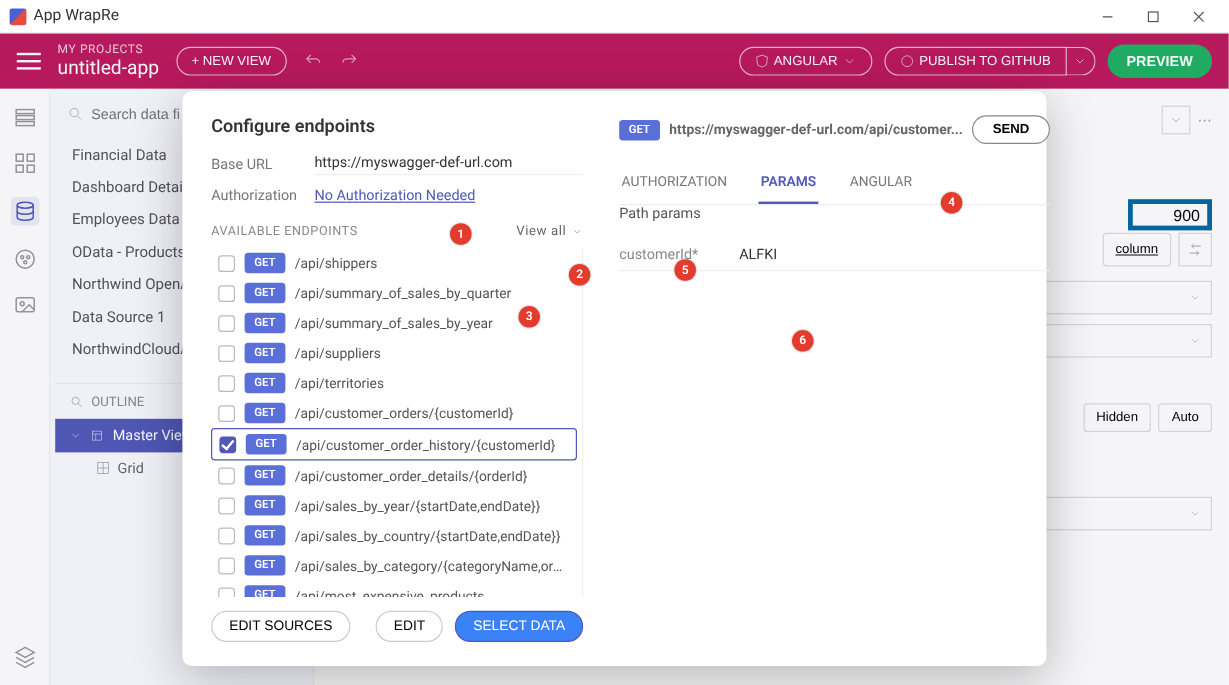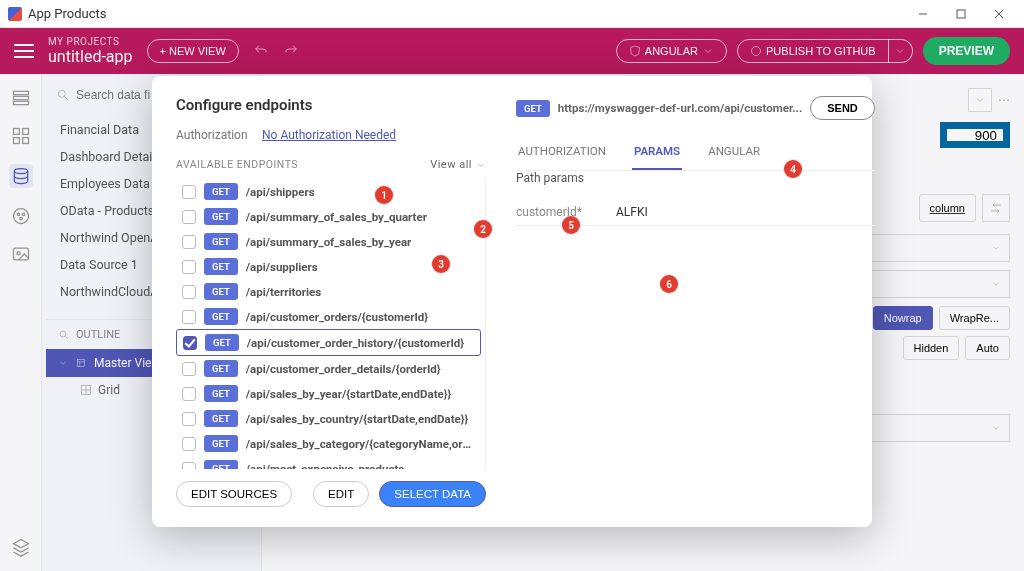--- a/index.html
+++ b/index.html
@@ -43,21 +43,21 @@
   .masterview { background:#5158b8; color:#fff; padding:7px 12px; font-size:12px; display:flex; align-items:center; gap:8px;}
   .masterview svg { width:10px; height:10px; stroke:#fff; fill:none;}
   .gridnode { padding:6px 12px 6px 34px; font-size:12px; color:#666; display:flex; align-items:center; gap:6px;}
   .gridnode svg { width:12px; height:12px; stroke:#888; fill:none;}
   
   .rightpeek { flex:1; position:relative; background:#fff; }
   .peekcontent { position:absolute; right:14px; top:14px; width:160px; display:flex; flex-direction:column; gap:10px; font-size:12px;}
   .peekrow { display:flex; gap:6px; align-items:center; justify-content:flex-end;}
   .chevbox { width:24px; height:24px; border:1px solid #ddd; display:flex; align-items:center; justify-content:center;}
   .chevbox svg{width:12px;height:12px;stroke:#888;fill:none;}
-  .numinput { width:70px; height:26px; border:7px solid #0369a1; padding:0 6px; text-align:right;}
+  .numinput { width:70px; height:26px; border:4px solid #0369a1; padding:0 6px; text-align:right;margin-top:44px;}
   .btnsm { border:1px solid #ddd; background:#fff; padding:5px 10px; font-size:11px; border-radius:3px;}
   .btnsm.primary { background:#5158b8; color:#fff; border-color:#5158b8;}
   .swapbtn { width:28px; height:28px; border:1px solid #ddd; display:flex; align-items:center; justify-content:center;}
   .swapbtn svg{width:14px;height:14px;stroke:#888;fill:none;}
   .rightpeek .dd { position:absolute; right:14px; width:160px; border:1px solid #ddd; height:28px; display:flex; align-items:center; justify-content:flex-end; padding:0 8px; color:#666;}
   .rightpeek .dd svg{width:10px;height:10px;stroke:#888;fill:none;}
   
   .overlay { position:absolute; inset:0; top:28px; background:rgba(60,60,90,.05); display:flex; align-items:flex-start; justify-content:center; pointer-events:none;}
   .modal { margin-top:48px; width:720px; background:#fff; border-radius:8px; box-shadow:0 10px 40px rgba(0,0,0,.25); padding:20px 24px; pointer-events:auto; display:flex; gap:30px;}
   .modal-left { width:310px; display:flex; flex-direction:column; }
@@ -71,21 +71,21 @@
   .sectionhdr .viewall { font-size:11px; color:#666; display:flex; align-items:center; gap:4px;}
   .eplist { height:290px; overflow-y:auto; border-right:1px solid #eee; padding-right:4px; position:relative;}
   .eplist::-webkit-scrollbar{width:8px;}
   .eplist::-webkit-scrollbar-thumb{background:#ccc;border-radius:4px;}
   .eprow { display:flex; align-items:center; gap:8px; padding:4px 6px; font-size:11.5px;}
   .eprow.selected { border:1.5px solid #5158b8; border-radius:3px; }
   .chk { width:14px; height:14px; border:1.5px solid #bbb; border-radius:3px; flex-shrink:0; background:#fff;}
   .chk.checked { background:#5158b8; border-color:#5158b8; position:relative;}
   .chk.checked::after { content:""; position:absolute; left:3px; top:0px; width:4px; height:8px; border:solid #fff; border-width:0 2px 2px 0; transform:rotate(40deg);}
   .method { background:#5b6fd8; color:#fff; font-size:9.5px; font-weight:600; padding:3px 8px; border-radius:3px; flex-shrink:0;}
-  .eppath { color:#555; white-space:nowrap; overflow:hidden; text-overflow:ellipsis;font-weight:bold;}
+  .eppath { color:#555; white-space:nowrap; overflow:hidden; text-overflow:ellipsis;}
   .modal-footer { display:flex; gap:10px; margin-top:12px; align-items:center;}
   .obtn { border:1px solid #ccc; background:#fff; border-radius:16px; padding:6px 14px; font-size:11.5px; cursor:pointer;}
   .obtn.primary { background:#3b82f6; color:#fff; border-color:#5158b8; }
   .modal-footer .spacer { flex:1;}
   
   .reqline { display:flex; align-items:center; gap:8px; margin-bottom:14px;}
   .reqline .url { flex:1; font-size:11.5px; color:#666; white-space:nowrap; overflow:hidden; text-overflow:ellipsis;font-weight:bold;}
   .sendbtn { border:1px solid #888; background:#fff; border-radius:14px; padding:5px 16px; font-size:11px; font-weight:600;}
   .tabs { display:flex; gap:24px; border-bottom:1px solid #eee; font-size:11.5px; color:#777;}
   .tab { padding:10px 2px; cursor:pointer;}
@@ -95,21 +95,21 @@
   .paramrow .plbl { color:#888; width:80px;}
   
   .anno { position:absolute; width:18px; height:18px; background:#e43b2f; color:#fff; font-size:10px; font-weight:600; display:flex; align-items:center; justify-content:center; border-radius:50%; box-shadow:0 0 0 1px rgba(0,0,0,.1);}
 </style>
 </head>
 <body>
 
 <div class="titlebar">
   <div class="left">
     <div class="logo"></div>
-    <span>App Products</span>
+    <span>App WrapRe</span>
   </div>
   <div class="controls">
     <div class="winbtn">
         <svg viewBox="0 0 10 10">
           <line x1="1" y1="5" x2="9" y2="5" stroke="#555" stroke-width="1"></line>
         </svg>
       </div>
     <div class="winbtn">
         <svg viewBox="0 0 10 10">
           <rect x="1" y="1" width="8" height="8" fill="none" stroke="#555" stroke-width="1"></rect>
@@ -280,40 +280,40 @@
         <svg viewBox="0 0 24 24">
           <path d="M6 9l6 6 6-6"></path>
         </svg>
       </div>
     <div class="dd" style="top:196px;">
         <span style="margin-right:auto;">rt</span>
         <svg viewBox="0 0 24 24">
           <path d="M6 9l6 6 6-6"></path>
         </svg>
       </div>
-    <div style="position:absolute; right:14px; top:232px; display:flex; gap:6px;">
-      <button class="btnsm primary">Nowrap</button>
-      <button class="btnsm">WrapRe...</button>
-    </div>
     <div style="position:absolute; right:14px; top:262px; display:flex; gap:6px;">
       <button class="btnsm">Hidden</button>
       <button class="btnsm">Auto</button>
     </div>
     <div class="dd" style="top:340px;">
         <svg viewBox="0 0 24 24">
           <path d="M6 9l6 6 6-6"></path>
         </svg>
       </div>
   </div>
 </div>
 
 <div class="overlay">
   <div class="modal">
     <div class="modal-left">
       <h2>Configure endpoints</h2>
+      <div class="fieldrow">
+        <span class="lbl">Base URL</span>
+        <span class="val">https://myswagger-def-url.com</span>
+      </div>
       <div class="fieldrow">
         <span class="lbl">Authorization</span>
         <span class="link">No Authorization Needed</span>
       </div>
       <div class="sectionhdr">
         <span>AVAILABLE ENDPOINTS</span>
         <span class="viewall">
           <span>View all</span>
           <svg viewBox="0 0 24 24" width="10" height="10" stroke="#666" fill="none">
               <path d="M6 9l6 6 6-6"></path>

